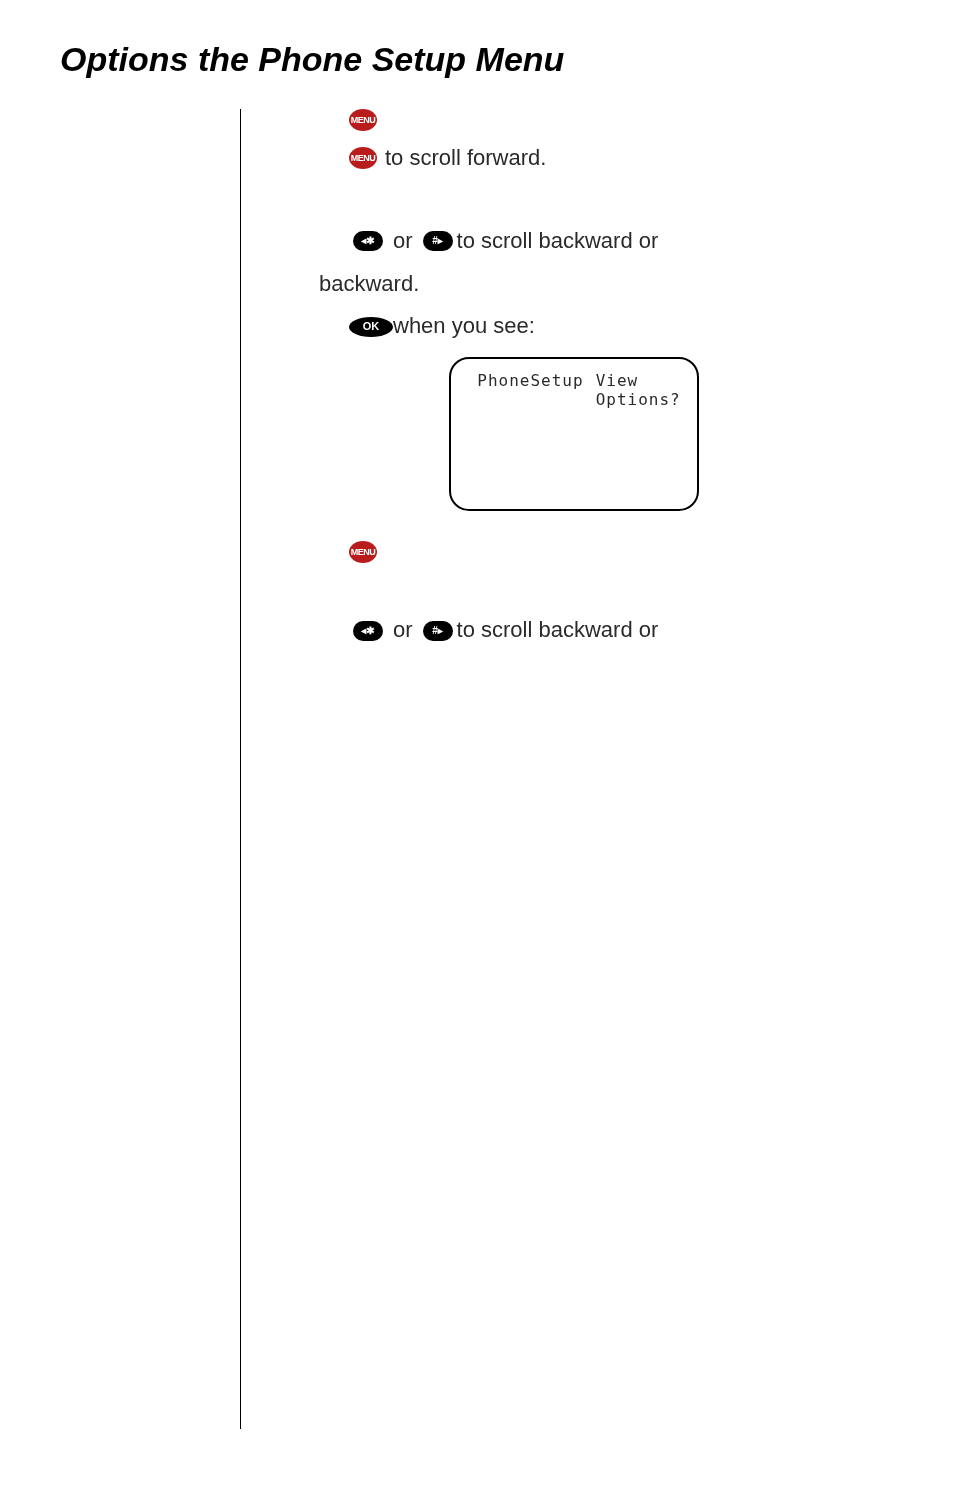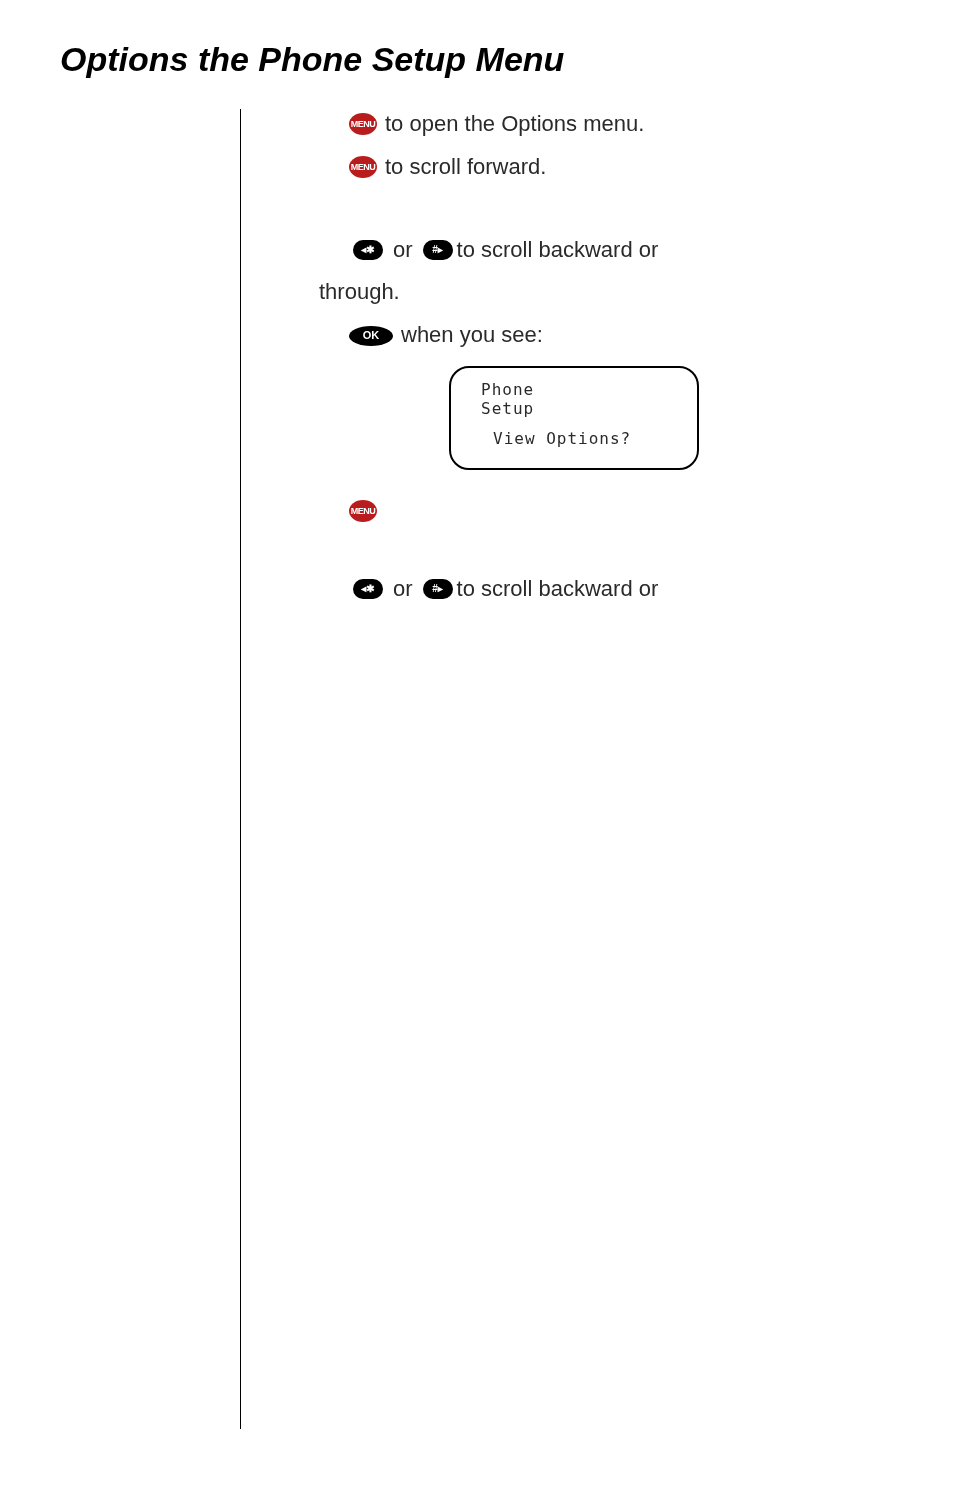--- a/index.html
+++ b/index.html
@@ -72,21 +72,21 @@
       display: inline-flex;
       align-items: center;
       justify-content: center;
       background: #000;
       color: #fff;
       font-size: 11px;
       font-weight: bold;
       border-radius: 50%;
       width: 44px;
       height: 20px;
-      margin-right: 8px;
+      margin-right: 0;
     }
     .nav-btn {
       display: inline-flex;
       align-items: center;
       justify-content: center;
       background: #000;
       color: #fff;
       font-size: 11px;
       font-weight: bold;
       border-radius: 14px;
@@ -97,57 +97,55 @@
     .nav-btn .arrow {
       font-size: 10px;
     }
     .nav-btn .symbol {
       font-size: 10px;
     }
     .screen-box {
       border: 2px solid #000;
       border-radius: 20px;
       width: 250px;
-      height: 104px;
+      height: 154px;
       margin: 15px auto 30px 180px;
       padding: 12px 20px 20px 30px;
       display: flex;
-      flex-direction: column;
+      flex-direction: row;
       justify-content: center;
     }
     .screen-text {
       font-family: monospace;
       font-size: 16px;
       line-height: 1.2;
       letter-spacing: 1px;
     }
     .screen-line2 {
       margin-left: 0;
     }
     .screen-line3 {
       margin-left: 12px;
-      margin-top: 11px;
     }
     .or-text {
       margin: 0 6px;
     }
   </style>
 </head>
 <body>
 
 <h1 class="title">Options the Phone Setup Menu</h1>
 
 <div class="content-wrapper">
   <div class="divider"></div>
   <div class="content">
 
 
     <div class="line">
       <span class="menu-btn">MENU</span>
-      <span> to open the Options menu.</span>
     </div>
 
     <div class="line">
       <span class="menu-btn">MENU</span>
       <span> to scroll forward.</span>
     </div>
 
     <div class="gap"></div>
     <div class="gap"></div>
 
@@ -156,21 +154,21 @@
           <span class="arrow">◂</span>
           <span class="symbol">✱</span>
         </span>
       <span class="or-text"> or </span>
       <span class="nav-btn">
           <span class="symbol">#</span>
           <span class="arrow">▸</span>
         </span>
       <span> to scroll backward or</span>
     </div>
-    <div class="text-continue">through.</div>
+    <div class="text-continue">backward.</div>
 
     <div class="line">
       <span class="ok-btn">OK</span>
       <span> when you see:</span>
     </div>
 
     <div class="screen-box">
       <div class="screen-text">Phone</div>
       <div class="screen-text screen-line2">Setup</div>
       <div class="screen-text screen-line3">View Options?</div>

